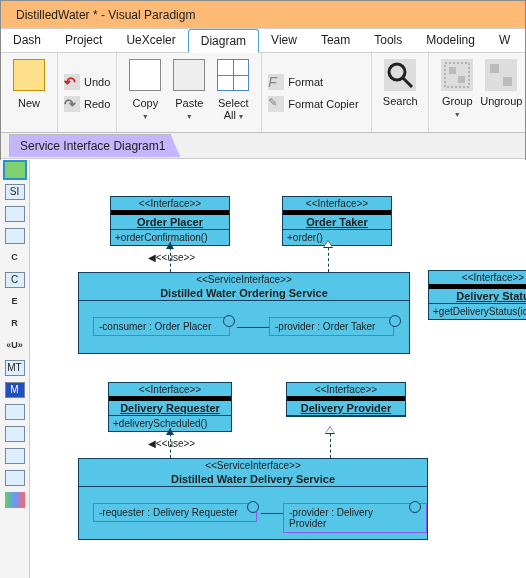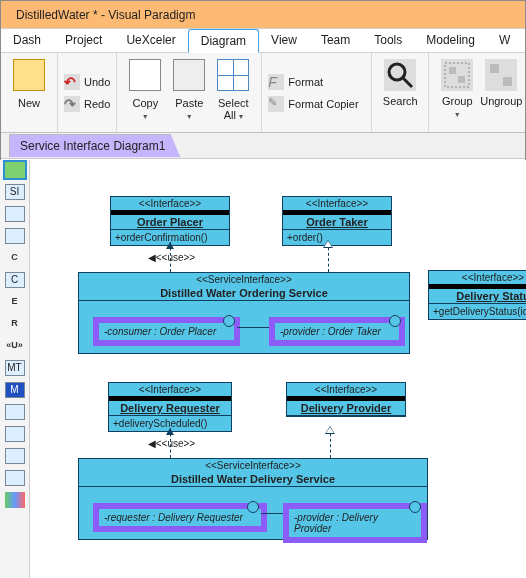--- a/index.html
+++ b/index.html
@@ -47,21 +47,21 @@
   .iface { position:absolute; background:#55c6e8; border:1px solid #104060; text-align:center; }
   .iface .st { font-size:10px; border-bottom:5px solid #000000; padding:1px 4px; }
   .iface .nm { font-size:11px; font-weight:bold; border-bottom:1px solid #104060; padding:1px 4px;text-decoration:underline; }
   .iface .op { font-size:10px; text-align:left; padding:2px 4px; }
 
   .svc { position:absolute; background:#55c6e8; border:1px solid #104060; }
   .svc .st { font-size:10px; text-align:center; padding:1px; }
   .svc .nm { font-size:11px; font-weight:bold; text-align:center; border-bottom:1px solid #104060; padding:1px; }
   .svc .body { position:relative; height:52px; }
 
-  .role { position:absolute; border:6px solid #8b5cf6; background:#55c6e8; font-size:10px; padding:3px 18px 3px 5px;font-style:italic; }
+  .role { position:absolute; border:1px solid #8b5cf6; background:#55c6e8; font-size:10px; padding:3px 18px 3px 5px; }
   .roleport { position:absolute; width:12px; height:12px; border:1px solid #104060; border-radius:50%; background:#55c6e8; }
 
   .rel { position:absolute; border-left:1px dashed #104060; }
   .rellbl { position:absolute; font-size:10px; background:transparent; }
   .tri { position:absolute; width:0; height:0; border-left:5px solid transparent; border-right:5px solid transparent; border-bottom:8px solid #104060; }
   .tri::after{content:"";position:absolute;left:-4px;top:1px;border-left:4px solid transparent;border-right:4px solid transparent;border-bottom:6px solid #fff;}
   .arrowhead { position:absolute; width:0;height:0;border-left:4px solid transparent;border-right:4px solid transparent;border-bottom:7px solid #104060; }
 
   .conn { position:absolute; border-top:1px solid #104060; }
 </style>

